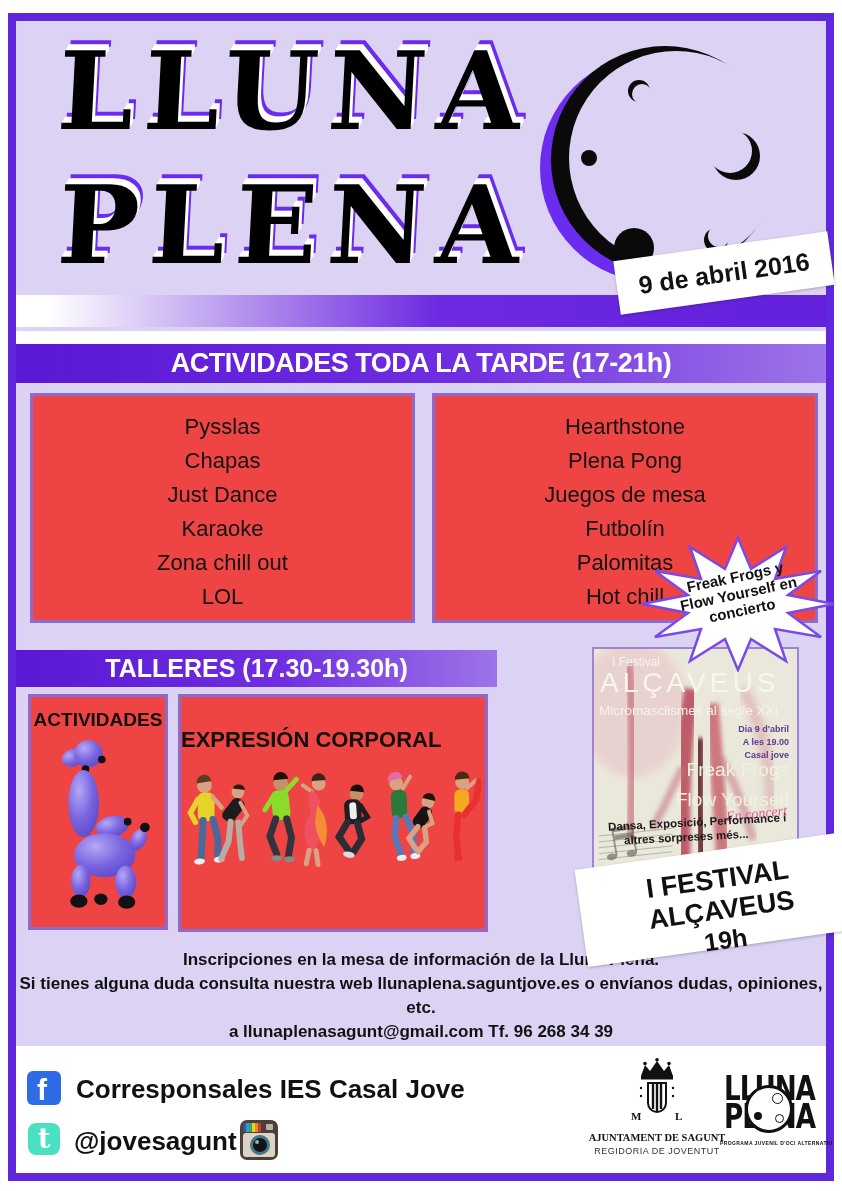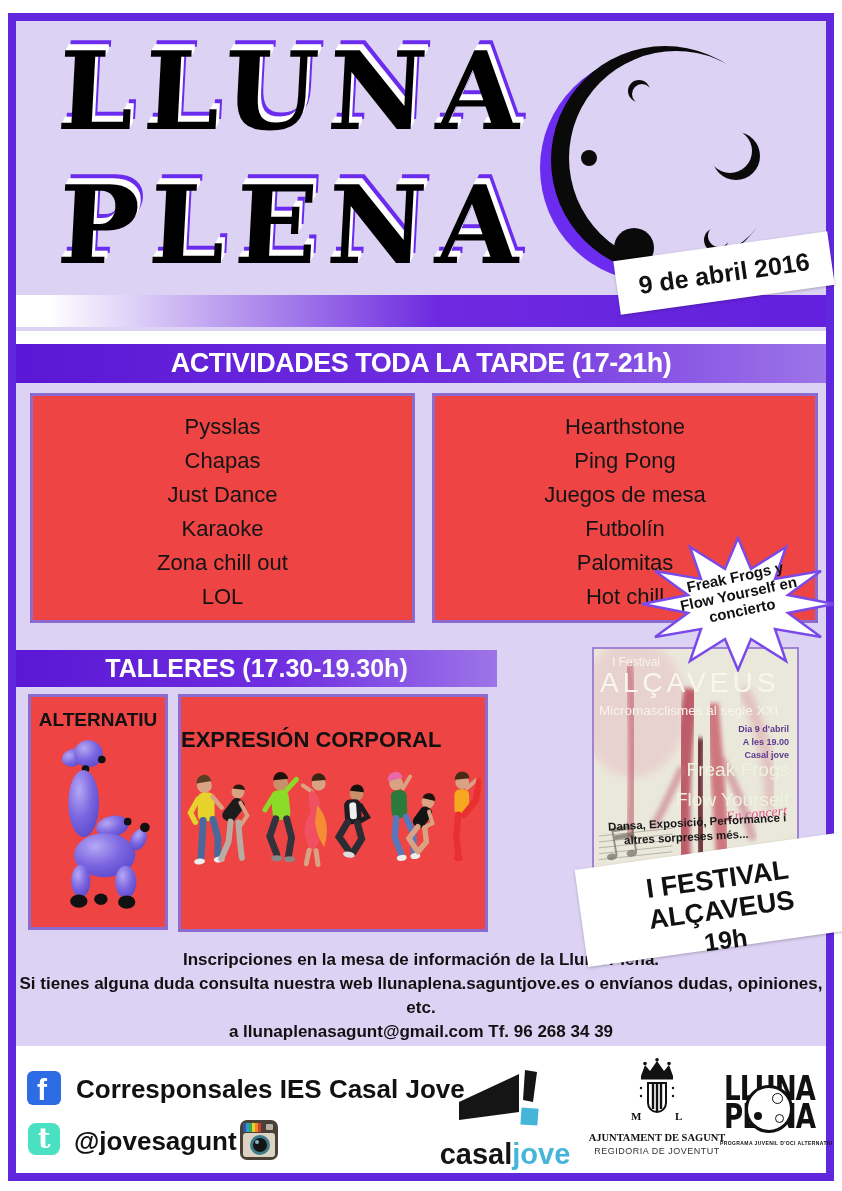--- a/index.html
+++ b/index.html
@@ -157,42 +157,42 @@
       <div class="activity-item">Pysslas</div>
       <div class="activity-item">Chapas</div>
       <div class="activity-item">Just Dance</div>
       <div class="activity-item">Karaoke</div>
       <div class="activity-item">Zona chill out</div>
       <div class="activity-item">LOL</div>
     </div>
 
   <div class="abs white-box list-box" style="left:432px;top:393px;width:386px;height:230px;">
       <div class="activity-item">Hearthstone</div>
-      <div class="activity-item">Ping Pong</div>
+      <div class="activity-item">Plena Pong</div>
       <div class="activity-item">Juegos de mesa</div>
       <div class="activity-item">Futbolín</div>
       <div class="activity-item">Palomitas</div>
       <div class="activity-item">Hot chill</div>
     </div>
 
   <div class="abs star-wrap">
     <svg width="200" height="140" viewBox="0 0 200 140">
       <polygon fill="#ffffff" stroke="#7a4ae8" stroke-width="2.5" points="196,72 150,81 183,105 137,97 148,129 113,107 100,138 87,107 52,129 63,97 17,105 50,81 4,72 50,63 17,39 63,47 52,15 87,37 100,6 113,37 148,15 137,47 183,39 150,63"></polygon>
     </svg>
     <div class="star-text">
       <div>Freak Frogs y</div>
       <div>Flow Yourself en</div>
       <div>concierto</div>
     </div>
   </div>
 
   <div class="abs section-bar talleres-bar">TALLERES (17.30-19.30h)</div>
 
   <div class="abs white-box globo-box">
-    <div class="globo-title">ALTERNATIU</div>
+    <div class="globo-title">ACTIVIDADES</div>
     <svg width="134" height="190" viewBox="0 0 140 195" style="display:block;margin:0 auto;">
       <defs>
         <radialGradient id="bg1" cx="35%" cy="30%" r="80%">
           <stop offset="0%" stop-color="#b5a8f5"></stop>
             <stop offset="55%" stop-color="#7a64e0"></stop>
             <stop offset="100%" stop-color="#5948c8"></stop>
         </radialGradient>
       </defs>
       <ellipse cx="44" cy="26" rx="12" ry="9" fill="url(#bg1)" transform="rotate(-20 44 26)"></ellipse>
       <ellipse cx="60" cy="22" rx="15" ry="14" fill="url(#bg1)"></ellipse>
@@ -391,28 +391,20 @@
           <div style="background:#2a9ad8"></div>
         <div style="background:#3aa84a"></div>
           <div style="background:#e8d02a"></div>
         <div style="background:#e88a28"></div>
           <div style="background:#d83830"></div>
       </div>
       <div class="ig-lens"></div>
       <div class="ig-vf"></div>
     </div>
 
-    <div class="abs cj-logo">
-      <svg width="110" height="70" viewBox="0 0 100 70" style="position:absolute;left:22px;top:0;">
-        <polygon points="2,34 62,6 62,44 2,52" fill="#151515"></polygon>
-        <polygon points="68,2 80,4 76,34 66,32" fill="#151515"></polygon>
-        <rect x="64" y="40" width="17" height="17" fill="#45b5d9" transform="rotate(4 72 48)"></rect>
-      </svg>
-      <div class="cj-text"><span class="w1">casal</span><span class="w2">jove</span></div>
-    </div>
 
     <div class="abs aj-logo">
       <svg width="120" height="72" viewBox="0 0 120 72">
         <g transform="translate(30,0)">
           <path d="M14,18 L18,7 L23,13 L30,3 L37,13 L42,7 L46,18 Z" fill="#111"></path>
           <circle cx="18" cy="5.5" r="1.8" fill="#111"></circle>
             <circle cx="30" cy="1.8" r="1.8" fill="#111"></circle>
             <circle cx="42" cy="5.5" r="1.8" fill="#111"></circle>
           <rect x="14" y="18" width="32" height="3.5" fill="#111"></rect>
           <path d="M21,25 h18 v20 a9,9 0 0 1 -18,0 Z" fill="none" stroke="#111" stroke-width="2"></path>

